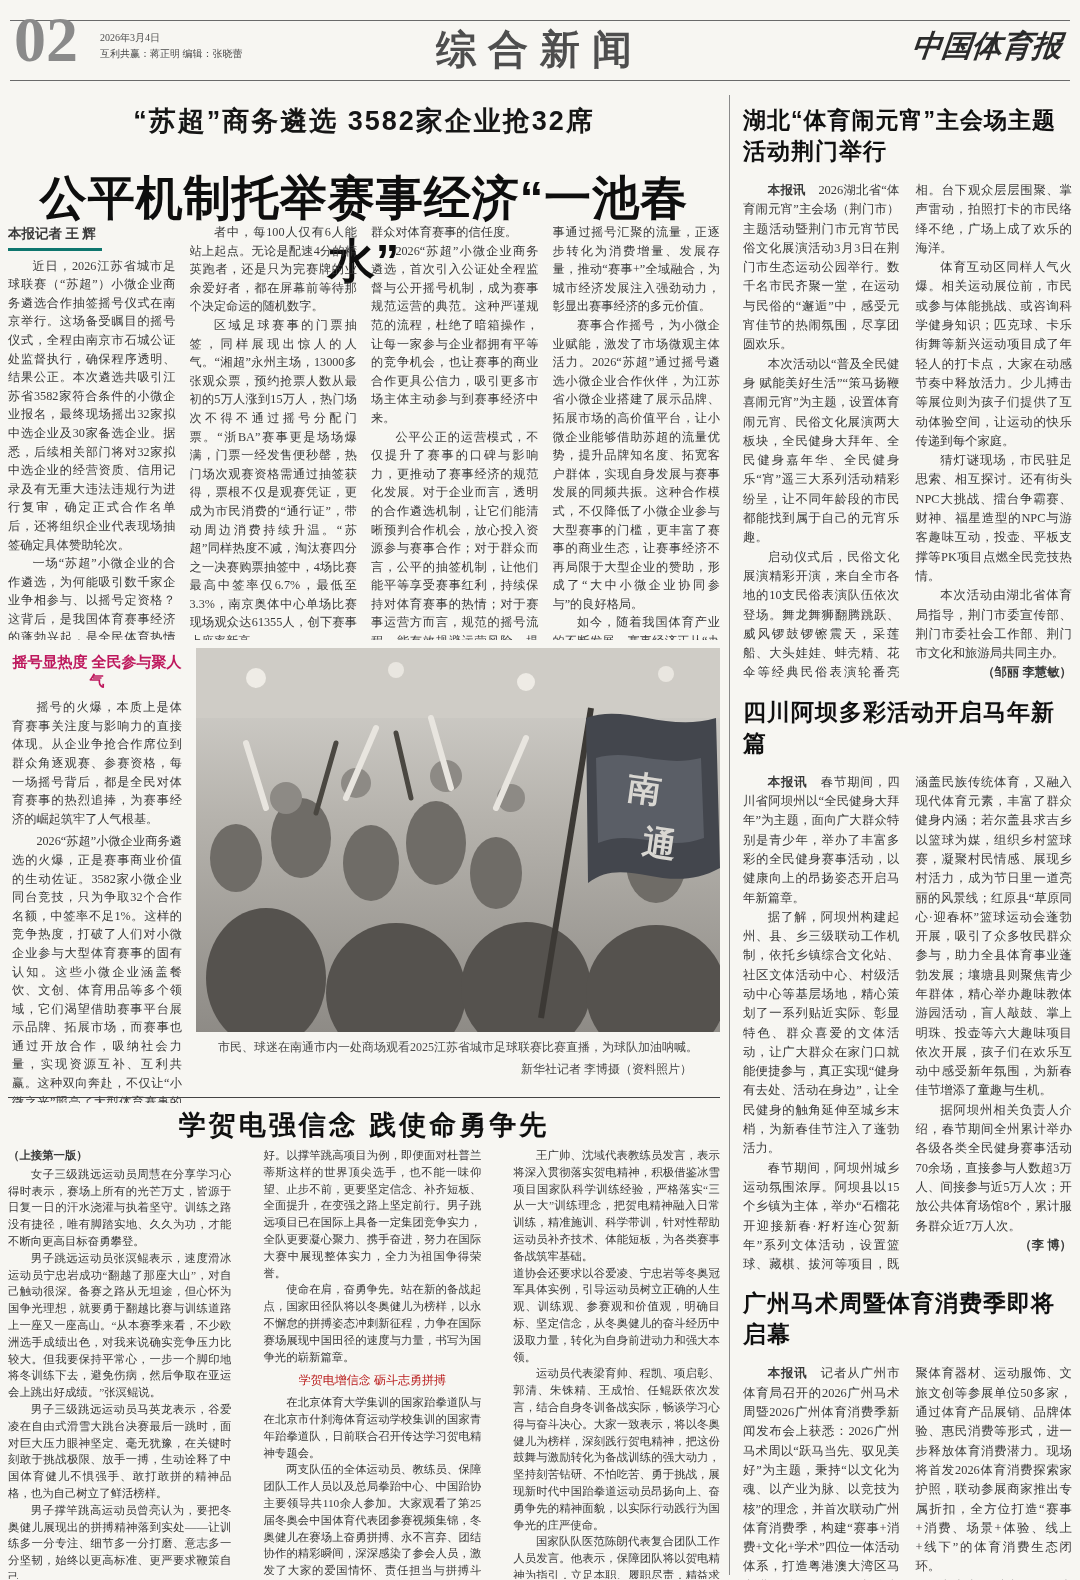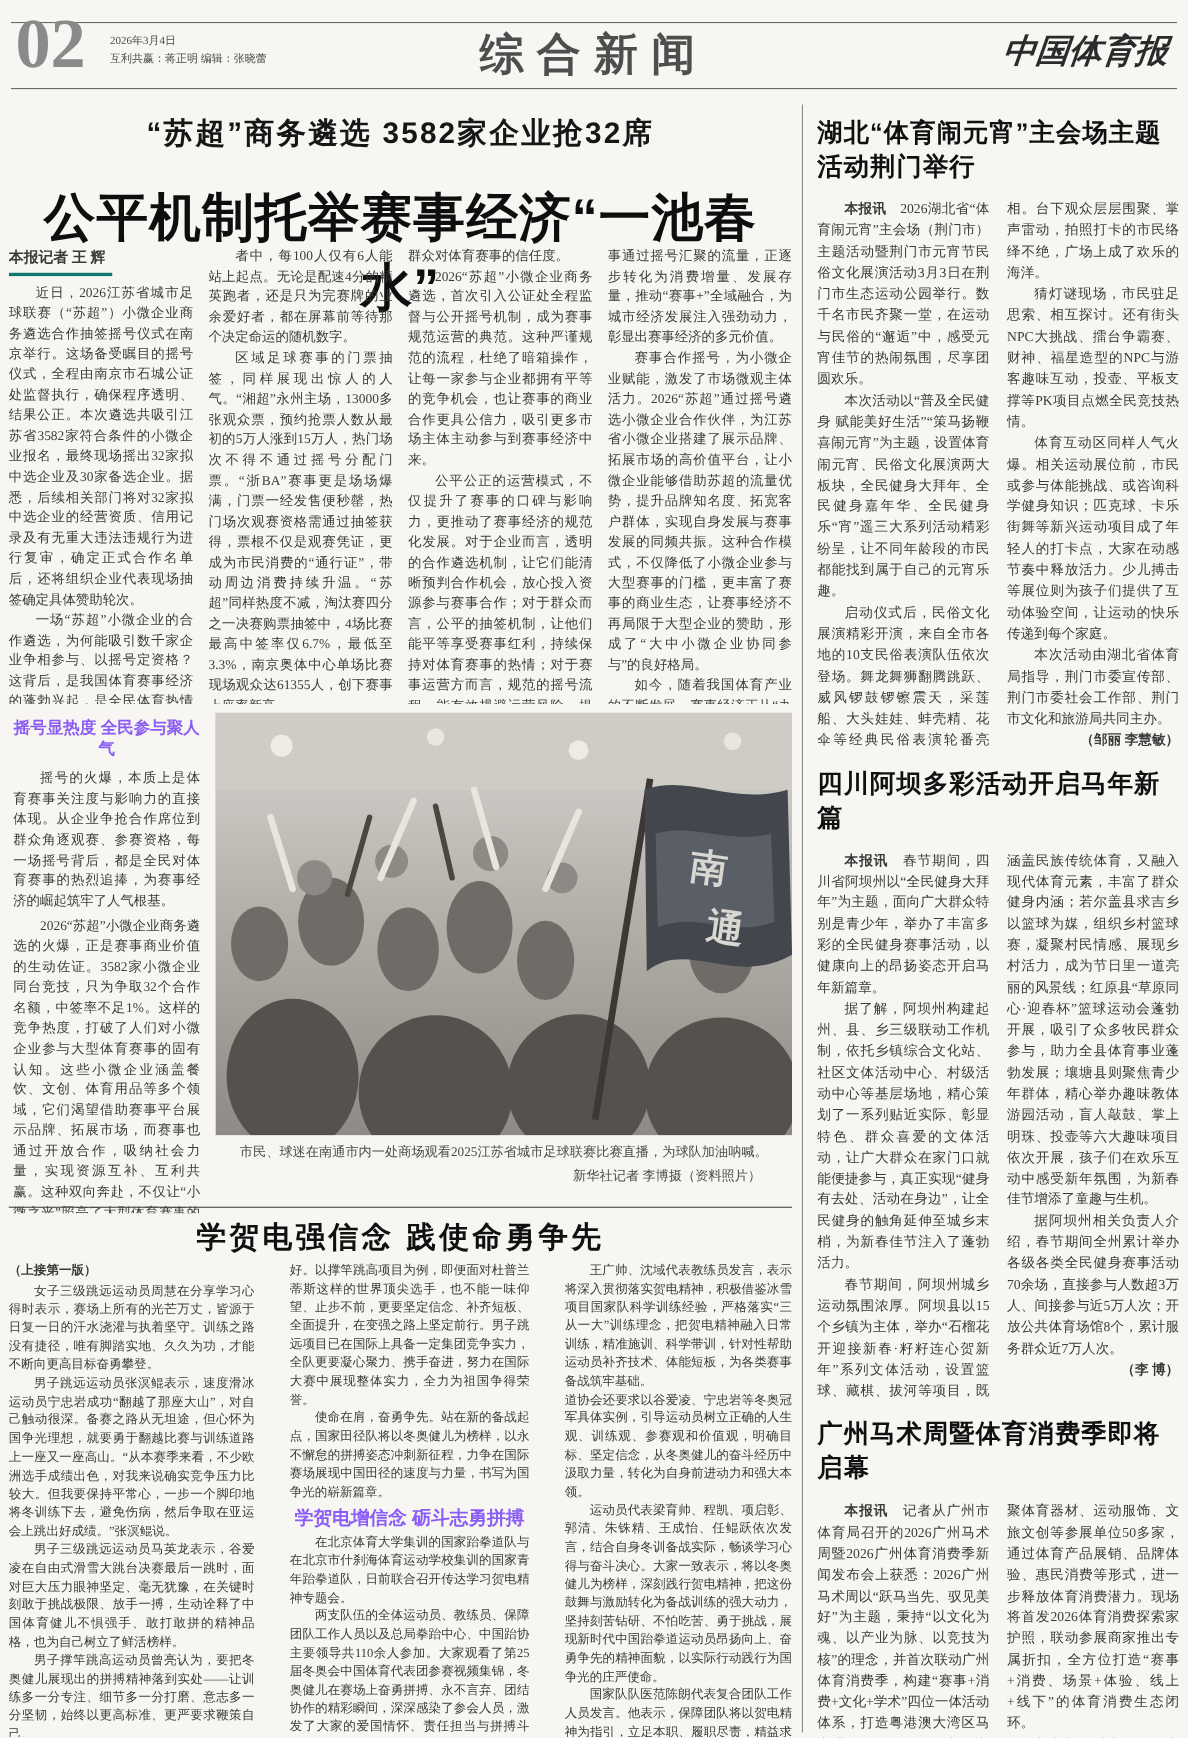--- a/index.html
+++ b/index.html
@@ -19,42 +19,42 @@
   #main{position:absolute;left:8px;top:95px;width:712px;}
   #kicker{text-align:center;font-size:27px;font-weight:bold;color:#161616;
           font-family:"Liberation Sans",sans-serif;margin-top:8px;letter-spacing:2px;}
   #bighead{text-align:center;font-size:47px;font-weight:bold;color:#0e0e0e;
            font-family:"Liberation Sans",sans-serif;letter-spacing:1px;margin-top:28px;}
   #cols1{position:absolute;left:0;top:128px;width:712px;height:417px;display:flex;gap:14px;}
   .ncol{flex:1 1 0;overflow:hidden;font-size:12.2px;line-height:18.6px;text-align:justify;}
   .ncol p{margin:0;text-indent:2em;}
   .byline{font-weight:bold;font-size:13.5px;text-indent:0 !important;
           border-bottom:3px solid #0f766e;display:inline-block;padding:2px 6px 4px 0;margin-bottom:6px !important;}
-  .subhead{font-weight:bold;font-size:15px;color:#8b5cf6;font-family:"Liberation Sans",sans-serif;
+  .subhead{font-weight:bold;font-size:15px;color:#be185d;font-family:"Liberation Sans",sans-serif;
            text-align:center;text-indent:0 !important;margin:10px 0 8px 0 !important;}
   #rail{position:absolute;left:0;top:548px;width:178px;height:460px;overflow:hidden;
         font-size:12.2px;line-height:18.6px;text-align:justify;}
   #rail p{margin:4px;text-indent:2em;}
   
   #photo{position:absolute;left:188px;top:553px;width:524px;height:384px;background:#b9b7b2;overflow:hidden;}
   #caption{position:absolute;left:188px;top:942px;width:524px;font-size:12px;color:#4a4a4a;line-height:1.8;}
   #caption .c1{text-align:center;}
   #caption .c2{text-align:right;padding-right:28px;}
   #mainrule{position:absolute;left:0;top:1002px;width:712px;border-top:1.5px solid #444;}
   
   #head2{position:absolute;left:0;top:1012px;width:712px;text-align:center;font-size:27px;
          font-weight:bold;color:#101010;font-family:"Liberation Sans",sans-serif;letter-spacing:3px;}
   #cols2{position:absolute;left:0;top:1052px;width:712px;height:432px;display:flex;gap:32px;}
   .wcol{overflow:hidden;font-size:11.4px;line-height:16.8px;text-align:justify;}
   .wcol p{margin:0;text-indent:2em;}
   #cols2 .wcol:nth-child(1){width:240px;}
   #cols2 .wcol:nth-child(2){width:234px;}
   #cols2 .wcol:nth-child(3){width:222px;}
   .jump{font-weight:bold;text-indent:0 !important;margin-bottom:2px !important;}
-  .subhead2{font-weight:bold;font-size:17px;color:#8b5cf6;font-family:"Liberation Sans",sans-serif;
+  .subhead2{font-weight:normal;font-size:12px;color:#b91c1c;font-family:"Liberation Sans",sans-serif;
             text-align:center;text-indent:0 !important;margin:7px 0 5px 0 !important;}
   
   #sidebar{position:absolute;left:729px;top:95px;width:343px;height:1480px;
            border-left:1px solid #8a8a8a;padding-left:13px;box-sizing:border-box;}
   .side-art{margin-bottom:14px;}
   .side-head{font-weight:bold;color:#101010;font-family:"Liberation Sans",sans-serif;
              font-size:23px;letter-spacing:1px;margin:10px 0 14px 0;}
   .side-cols{column-count:2;column-gap:16px;font-size:12.4px;line-height:19.3px;text-align:justify;}
   .side-cols p{margin:0;text-indent:2em;}
   .side-cols .lead{font-weight:bold;}
@@ -208,22 +208,22 @@
   </div>
 
   <div id="sidebar">
 
     <div class="side-art">
       <div class="side-head">湖北“体育闹元宵”主会场主题活动荆门举行</div>
       <div class="side-cols">
         <p><b class="lead">本报讯</b>　<span>2026湖北省“体育闹元宵”主会场（荆门市）主题活动暨荆门市元宵节民俗文化展演活动3月3日在荆门市生态运动公园举行。数千名市民齐聚一堂，在运动与民俗的“邂逅”中，感受元宵佳节的热闹氛围，尽享团圆欢乐。</span></p>
         <p>本次活动以“普及全民健身  赋能美好生活”“策马扬鞭  喜闹元宵”为主题，设置体育闹元宵、民俗文化展演两大板块，全民健身大拜年、全民健身嘉年华、全民健身乐“宵”遥三大系列活动精彩纷呈，让不同年龄段的市民都能找到属于自己的元宵乐趣。</p>
         <p>启动仪式后，民俗文化展演精彩开演，来自全市各地的10支民俗表演队伍依次登场。舞龙舞狮翻腾跳跃、威风锣鼓锣镲震天，采莲船、大头娃娃、蚌壳精、花伞等经典民俗表演轮番亮相。台下观众层层围聚、掌声雷动，拍照打卡的市民络绎不绝，广场上成了欢乐的海洋。</p>
+        <p>体育互动区同样人气火爆。相关运动展位前，市民或参与体能挑战、或咨询科学健身知识；匹克球、卡乐街舞等新兴运动项目成了年轻人的打卡点，大家在动感节奏中释放活力。少儿搏击等展位则为孩子们提供了互动体验空间，让运动的快乐传递到每个家庭。</p>
         <p>猜灯谜现场，市民驻足思索、相互探讨。还有街头NPC大挑战、擂台争霸赛、财神、福星造型的NPC与游客趣味互动，投壶、平板支撑等PK项目点燃全民竞技热情。</p>
-        <p>体育互动区同样人气火爆。相关运动展位前，市民或参与体能挑战、或咨询科学健身知识；匹克球、卡乐街舞等新兴运动项目成了年轻人的打卡点，大家在动感节奏中释放活力。少儿搏击等展位则为孩子们提供了互动体验空间，让运动的快乐传递到每个家庭。</p>
         <p>本次活动由湖北省体育局指导，荆门市委宣传部、荆门市委社会工作部、荆门市文化和旅游局共同主办。</p>
         <p class="sig">（邹丽  李慧敏）</p>
       </div>
     </div>
 
     <div class="side-art">
       <div class="side-head">四川阿坝多彩活动开启马年新篇</div>
       <div class="side-cols">
         <p><b class="lead">本报讯</b>　<span>春节期间，四川省阿坝州以“全民健身大拜年”为主题，面向广大群众特别是青少年，举办了丰富多彩的全民健身赛事活动，以健康向上的昂扬姿态开启马年新篇章。</span></p>
         <p>据了解，阿坝州构建起州、县、乡三级联动工作机制，依托乡镇综合文化站、社区文体活动中心、村级活动中心等基层场地，精心策划了一系列贴近实际、彰显特色、群众喜爱的文体活动，让广大群众在家门口就能便捷参与，真正实现“健身有去处、活动在身边”，让全民健身的触角延伸至城乡末梢，为新春佳节注入了蓬勃活力。</p>

